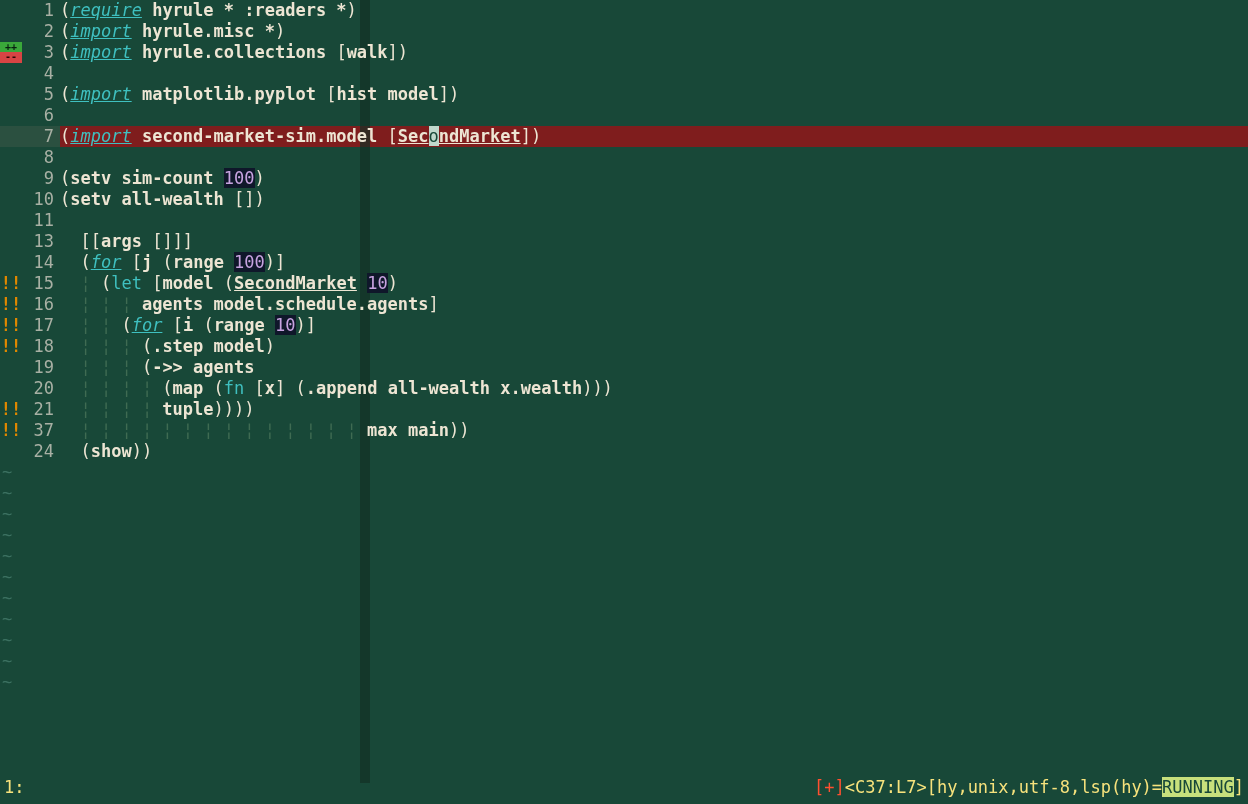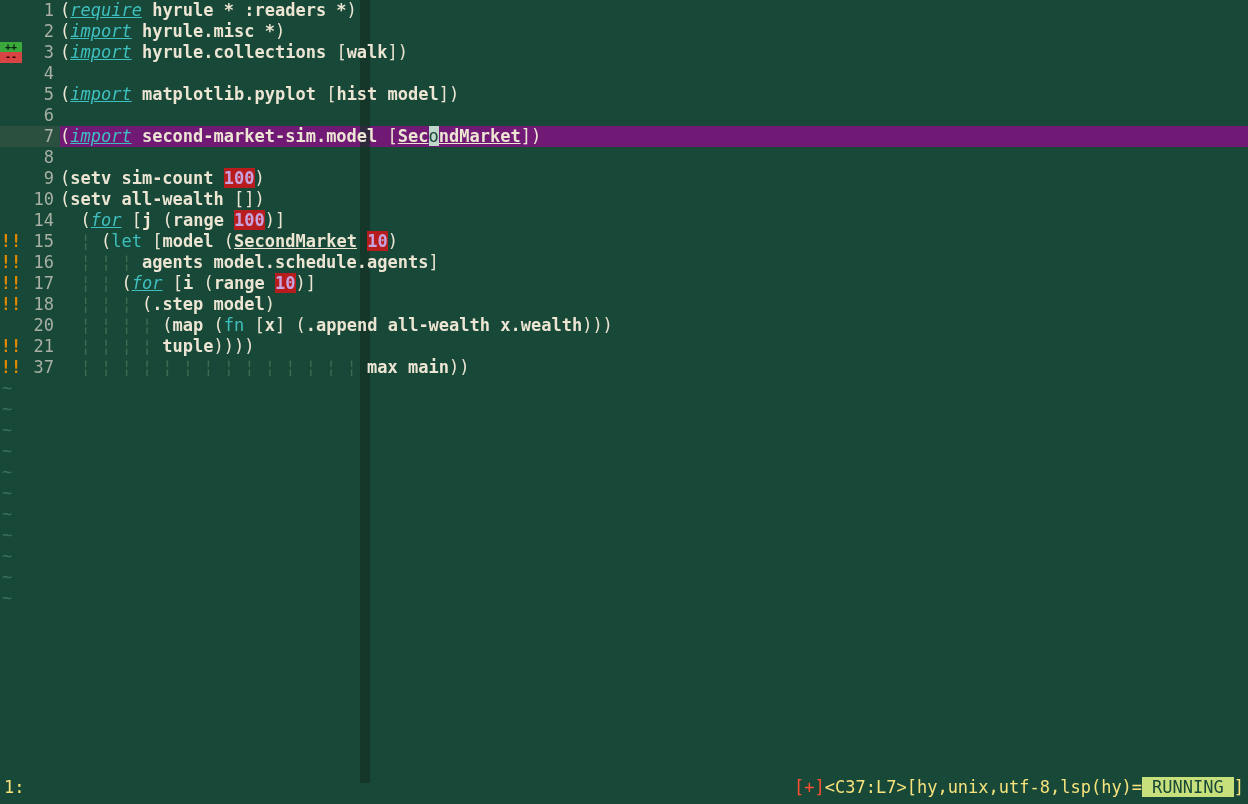--- a/index.html
+++ b/index.html
@@ -26,63 +26,67 @@
   html,body{margin:0;padding:0;width:1248px;height:804px;background:var(--bg);overflow:hidden;}
   body{font-family:"DejaVu Sans Mono","Menlo","Consolas",monospace;font-size:17px;line-height:21px;color:var(--fg);}
   .editor{position:absolute;left:0;top:0;right:0;bottom:21px;}
   .line{height:21px;white-space:pre;display:flex;}
   .signcol{width:22px;height:21px;text-align:center;color:var(--orange);font-weight:bold;background:var(--gutter-bg);}
   .numcol{width:38px;height:21px;text-align:right;padding-right:6px;color:var(--num);background:var(--gutter-num-bg);}
   .code{position:relative;flex:1;height:21px;}
   .code-inner{position:relative;z-index:2;}
   .hl-row .numcol,.hl-row .signcol{background:#2b5040;}
   .hl-row{background:#13382a;}
-  .hl-row .code{background:#701a75;}
+  .hl-row .code{background:#7f1d1d;}
   .kw{color:var(--teal);text-decoration:underline;font-style:italic;}
   .kw2{color:var(--teal);}
   .pn{color:var(--fg);}
-  .num-lit{color:var(--lit);background:#b91c1c;font-weight:bold;}
+  .num-lit{color:var(--lit);background:#0f172a;}
   .ident{color:var(--fg);font-weight:bold;}
   .indent{color:#3f6b52;}
   .ul{text-decoration:underline;}
   .cursor{background:#c0d8cc;color:#184838;}
   .tilde{color:#3b7060;padding-left:2px;}
   .sign-add{background:var(--diff-add);color:#072010;}
   .sign-del{background:var(--diff-del);color:#300808;}
   .sign-warn{color:var(--orange2);font-weight:bold;}
   .colmark{position:absolute;left:360px;top:0;width:10px;height:100%;background:#133025;opacity:0.7;z-index:1;}
   .statusline{position:absolute;left:0;bottom:0;right:0;height:33px;padding:0 4px;display:flex;align-items:center;color:var(--yellow);background:var(--status-bg);font-weight:normal;}
   .status-right{margin-left:auto;white-space:pre;}
   .mod{color:#ff5030;}
-  .run{background:#c7e07c;color:#184838;padding:0 10px;}
+  .run{background:#c7e07c;color:#184838;padding:0 0;}
 </style>
 </head>
 <body>
 
 <div class="editor">
   <div class="colmark"></div>
   <div id="lines">
       <div class="line"><div class="signcol"></div><div class="numcol">1</div><div class="code"><span class="code-inner"><span class="pn">(</span><span class="kw">require</span><span class="ident"> hyrule * :readers *</span><span class="pn">)</span></span></div></div>
       <div class="line"><div class="signcol"></div><div class="numcol">2</div><div class="code"><span class="code-inner"><span class="pn">(</span><span class="kw">import</span><span class="ident"> hyrule.misc *</span><span class="pn">)</span></span></div></div>
       <div class="line"><div class="signcol" style="font-size: 10px; line-height: 10px;"><div style="height:10px" class="sign-add">++</div><div style="height:11px" class="sign-del">--</div></div><div class="numcol">3</div><div class="code"><span class="code-inner"><span class="pn">(</span><span class="kw">import</span><span class="ident"> hyrule.collections </span><span class="pn">[</span><span class="ident">walk</span><span class="pn">])</span></span></div></div>
       <div class="line"><div class="signcol"></div><div class="numcol">4</div><div class="code"><span class="code-inner"></span></div></div>
       <div class="line"><div class="signcol"></div><div class="numcol">5</div><div class="code"><span class="code-inner"><span class="pn">(</span><span class="kw">import</span><span class="ident"> matplotlib.pyplot </span><span class="pn">[</span><span class="ident">hist model</span><span class="pn">])</span></span></div></div>
       <div class="line"><div class="signcol"></div><div class="numcol">6</div><div class="code"><span class="code-inner"></span></div></div>
       <div class="line hl-row"><div class="signcol"></div><div class="numcol">7</div><div class="code"><span class="code-inner"><span class="pn">(</span><span class="kw">import</span><span class="ident"> second-market-sim.model </span><span class="pn">[</span><span class="ident ul">Sec</span><span class="cursor">o</span><span class="ident ul">ndMarket</span><span class="pn">])</span></span></div></div>
       <div class="line"><div class="signcol"></div><div class="numcol">8</div><div class="code"><span class="code-inner"></span></div></div>
       <div class="line"><div class="signcol"></div><div class="numcol">9</div><div class="code"><span class="code-inner"><span class="pn">(</span><span class="ident">setv sim-count </span><span class="num-lit">100</span><span class="pn">)</span></span></div></div>
       <div class="line"><div class="signcol"></div><div class="numcol">10</div><div class="code"><span class="code-inner"><span class="pn">(</span><span class="ident">setv all-wealth </span><span class="pn">[])</span></span></div></div>
+      <div class="line"><div class="signcol"></div><div class="numcol">11</div><div class="code"><span class="code-inner"></span></div></div>
+      <div class="line"><div class="signcol"></div><div class="numcol">13</div><div class="code"><span class="code-inner"><span class="indent">  </span><span class="pn">[[</span><span class="ident">args </span><span class="pn">[]]]</span></span></div></div>
       <div class="line"><div class="signcol"></div><div class="numcol">14</div><div class="code"><span class="code-inner"><span class="indent">  </span><span class="pn">(</span><span class="kw">for</span><span class="ident"> </span><span class="pn">[</span><span class="ident">j </span><span class="pn">(</span><span class="ident">range </span><span class="num-lit">100</span><span class="pn">)]</span></span></div></div>
       <div class="line"><div class="signcol"><span class="sign-warn">!!</span></div><div class="numcol">15</div><div class="code"><span class="code-inner"><span class="indent">  ¦ </span><span class="pn">(</span><span class="kw2">let</span><span class="ident"> </span><span class="pn">[</span><span class="ident">model </span><span class="pn">(</span><span class="ident ul">SecondMarket</span><span class="ident"> </span><span class="num-lit">10</span><span class="pn">)</span></span></div></div>
       <div class="line"><div class="signcol"><span class="sign-warn">!!</span></div><div class="numcol">16</div><div class="code"><span class="code-inner"><span class="indent">  ¦ ¦ ¦ </span><span class="ident">agents model.schedule.agents</span><span class="pn">]</span></span></div></div>
       <div class="line"><div class="signcol"><span class="sign-warn">!!</span></div><div class="numcol">17</div><div class="code"><span class="code-inner"><span class="indent">  ¦ ¦ </span><span class="pn">(</span><span class="kw">for</span><span class="ident"> </span><span class="pn">[</span><span class="ident">i </span><span class="pn">(</span><span class="ident">range </span><span class="num-lit">10</span><span class="pn">)]</span></span></div></div>
       <div class="line"><div class="signcol"><span class="sign-warn">!!</span></div><div class="numcol">18</div><div class="code"><span class="code-inner"><span class="indent">  ¦ ¦ ¦ </span><span class="pn">(</span><span class="ident">.step model</span><span class="pn">)</span></span></div></div>
+      <div class="line"><div class="signcol"></div><div class="numcol">19</div><div class="code"><span class="code-inner"><span class="indent">  ¦ ¦ ¦ </span><span class="pn">(</span><span class="ident">-&gt;&gt; agents</span></span></div></div>
       <div class="line"><div class="signcol"></div><div class="numcol">20</div><div class="code"><span class="code-inner"><span class="indent">  ¦ ¦ ¦ ¦ </span><span class="pn">(</span><span class="ident">map </span><span class="pn">(</span><span class="kw2">fn</span><span class="ident"> </span><span class="pn">[</span><span class="ident">x</span><span class="pn">]</span><span class="ident"> </span><span class="pn">(</span><span class="ident">.append all-wealth x.wealth</span><span class="pn">)))</span></span></div></div>
       <div class="line"><div class="signcol"><span class="sign-warn">!!</span></div><div class="numcol">21</div><div class="code"><span class="code-inner"><span class="indent">  ¦ ¦ ¦ ¦ </span><span class="ident">tuple</span><span class="pn">))))</span></span></div></div>
       <div class="line"><div class="signcol"><span class="sign-warn">!!</span></div><div class="numcol">37</div><div class="code"><span class="code-inner"><span class="indent">  ¦ ¦ ¦ ¦ ¦ ¦ ¦ ¦ ¦ ¦ ¦ ¦ ¦ ¦ </span><span class="ident">max main</span><span class="pn">))</span></span></div></div>
+      <div class="line"><div class="signcol"></div><div class="numcol">24</div><div class="code"><span class="code-inner"><span class="indent">  </span><span class="pn">(</span><span class="ident">show</span><span class="pn">))</span></span></div></div>
     </div>
   <div id="tildes">
       <div class="line"><span class="tilde">~</span></div>
       <div class="line"><span class="tilde">~</span></div>
       <div class="line"><span class="tilde">~</span></div>
       <div class="line"><span class="tilde">~</span></div>
       <div class="line"><span class="tilde">~</span></div>
       <div class="line"><span class="tilde">~</span></div>
       <div class="line"><span class="tilde">~</span></div>
       <div class="line"><span class="tilde">~</span></div>

